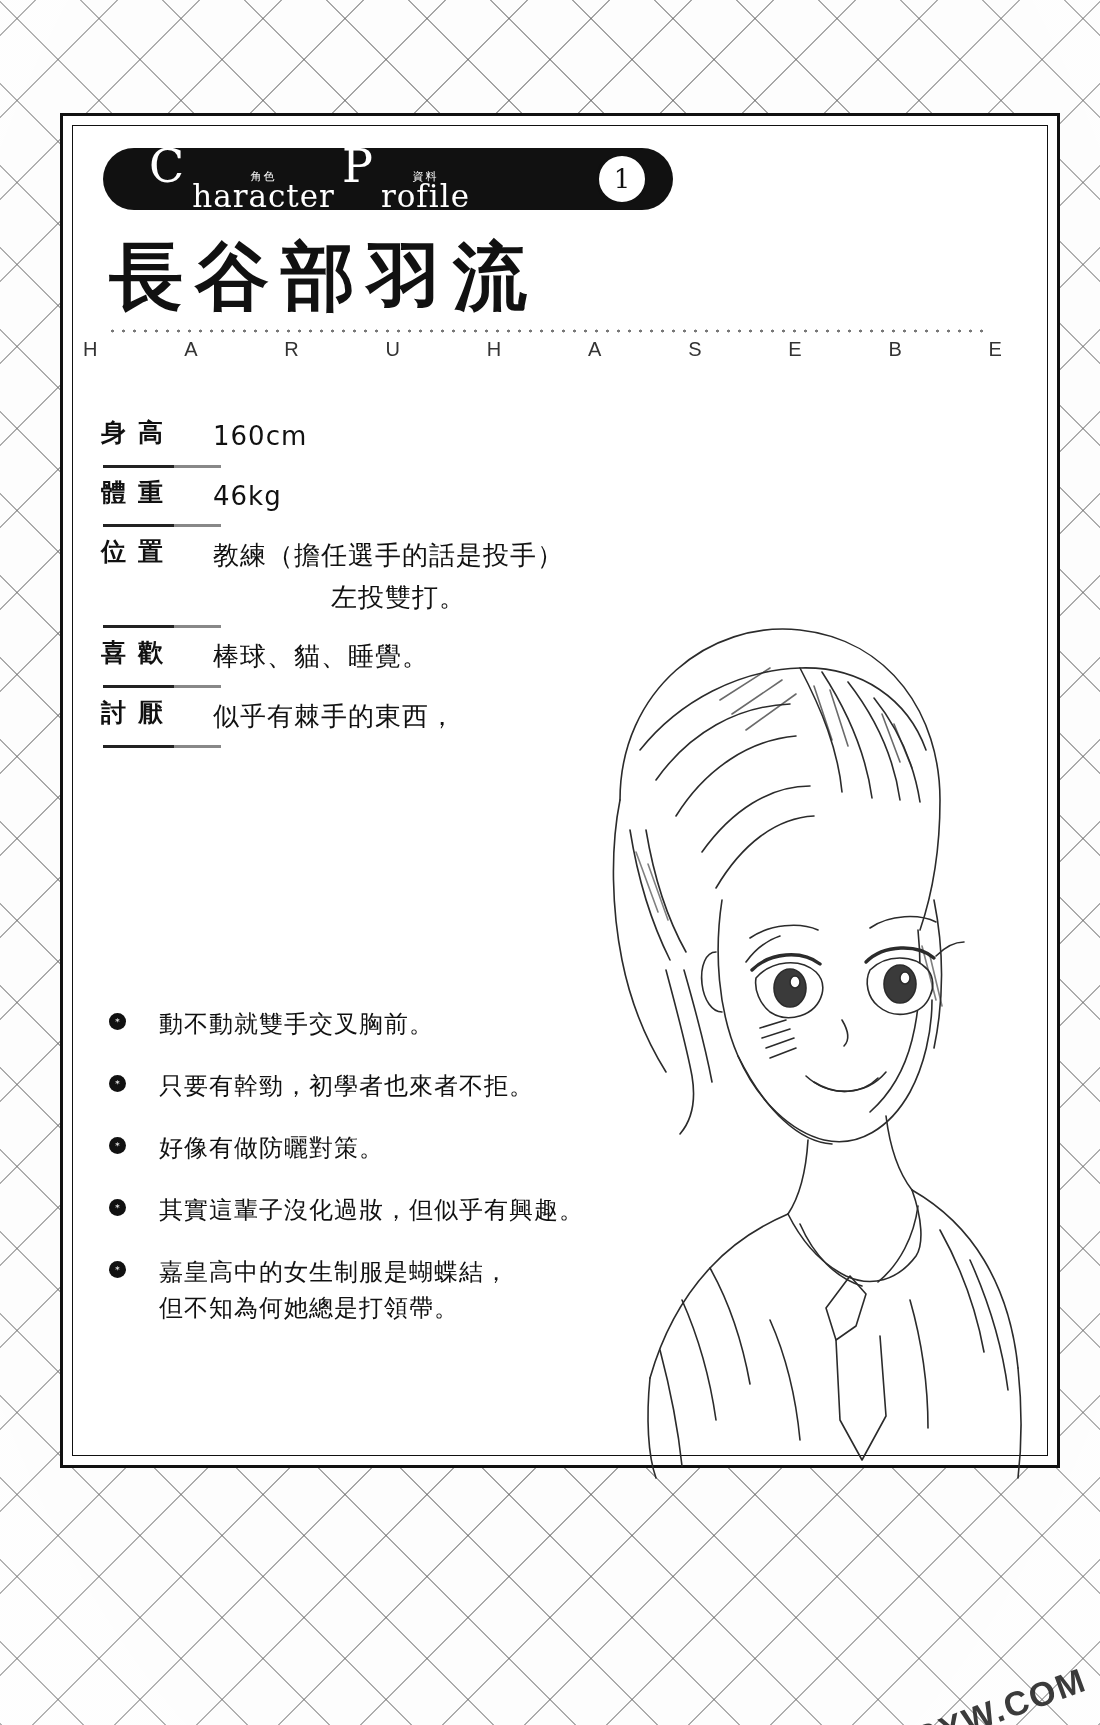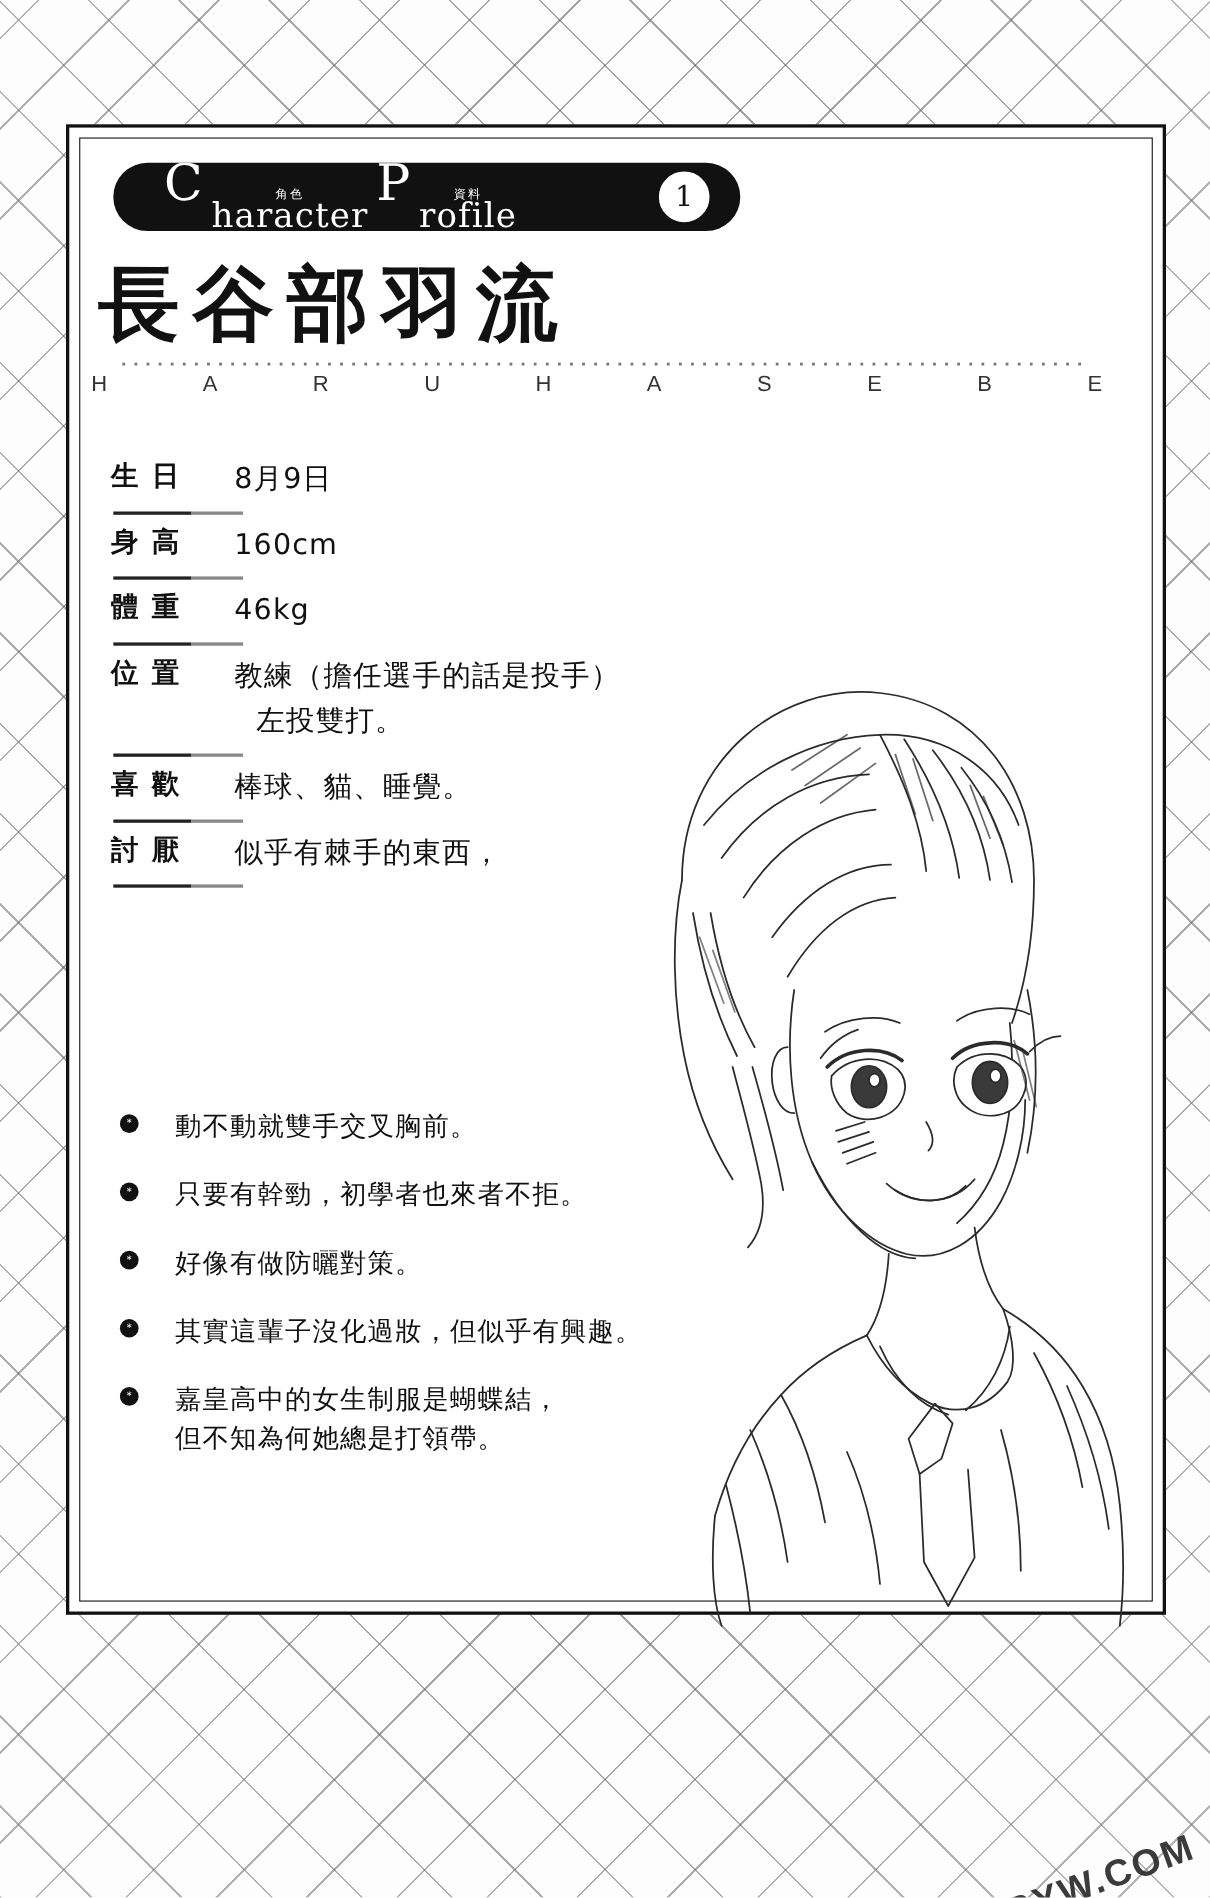--- a/index.html
+++ b/index.html
@@ -117,21 +117,21 @@
     border-radius: 50%;
     border-top-color: transparent;
     border-bottom-color: transparent;
   }
   .banner-ball::before { left: -2px; border-right-color: transparent; }
   .banner-ball::after { right: -2px; border-left-color: transparent; }
 
   
   .name-jp {
     position: absolute;
-    left: 26px;
+    left: 46px;
     top: 112px;
     font-size: 74px;
     letter-spacing: 12px;
     font-family: "DejaVu Sans", sans-serif;
     font-weight: 700;
     white-space: nowrap;
   }
   .name-dots {
     position: absolute;
     left: 44px;
@@ -185,21 +185,21 @@
     font-weight: 700;
     vertical-align: top;
   }
   .row-value {
     display: inline-block;
     font-size: 26px;
     letter-spacing: 1px;
     vertical-align: top;
     line-height: 1.6;
   }
-  .row-value .l2 { display: block; margin-left: 20px; }
+  .row-value .l2 { display: block; margin-left: 20px; text-align: center; }
 
   
   .notes {
     position: absolute;
     left: 46px;
     top: 890px;
     width: 560px;
   }
   .note {
     display: flex;
@@ -291,23 +291,20 @@
     <span>H</span>
     <span>A</span>
     <span>S</span>
     <span>E</span>
     <span>B</span>
     <span>E</span>
   </div>
 
   <div class="info">
     <div class="row">
-      <span class="row-label">生日</span><span class="row-value">8月9日</span>
-    </div>
-    <div class="row">
       <span class="row-label">身高</span><span class="row-value">160cm</span>
     </div>
     <div class="row">
       <span class="row-label">體重</span><span class="row-value">46kg</span>
     </div>
     <div class="row">
       <span class="row-label">位置</span><span class="row-value"><span>教練（擔任選手的話是投手）</span><span class="l2">左投雙打。</span></span>
     </div>
     <div class="row">
       <span class="row-label">喜歡</span><span class="row-value">棒球、貓、睡覺。</span>

